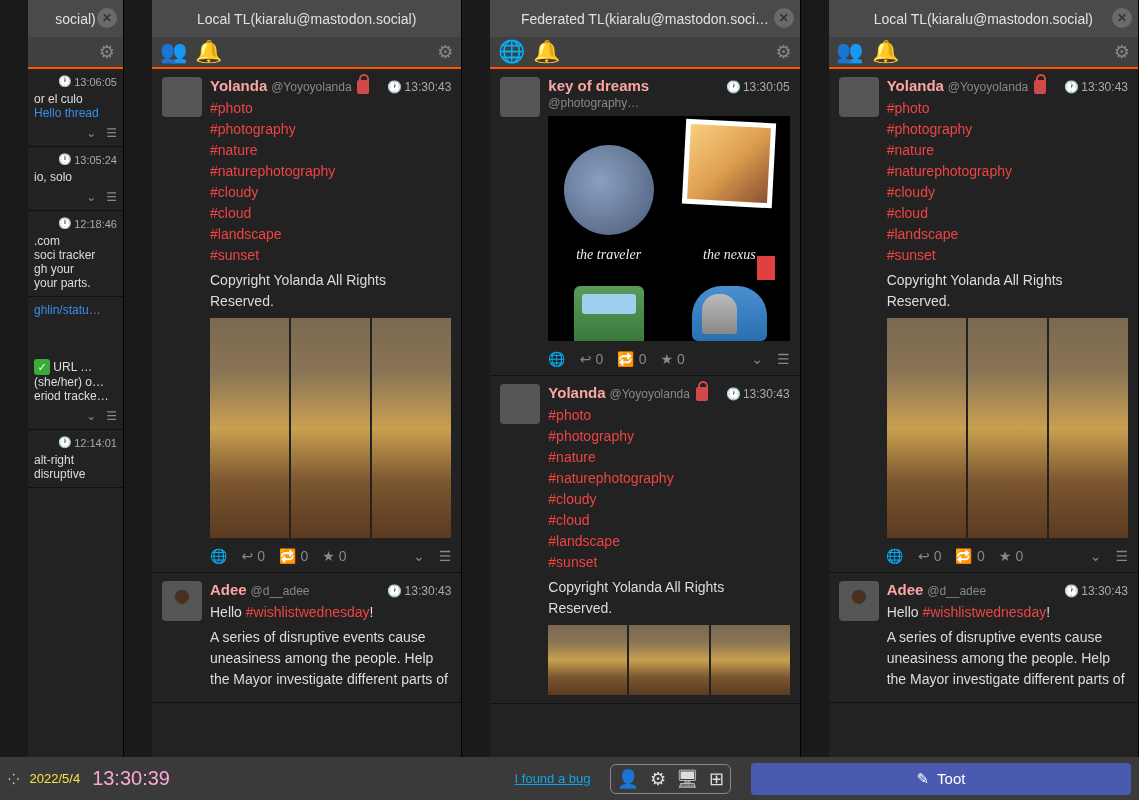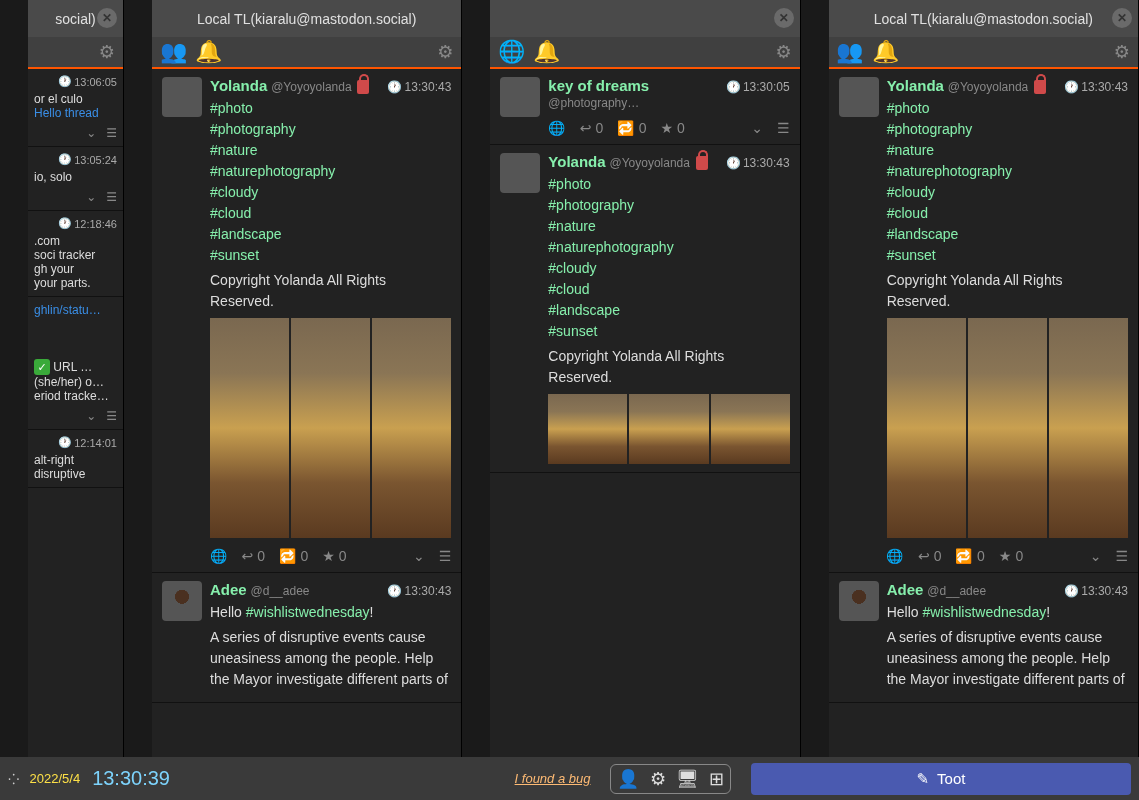--- a/index.html
+++ b/index.html
@@ -87,24 +87,24 @@
   flex-shrink: 0;
   background: #555;
 }
 .post .content { flex: 1; min-width: 0; }
 .post .head {
   display: flex;
   justify-content: space-between;
   align-items: baseline;
   margin-bottom: 4px;
 }
-.post .name { color: #86efac; font-weight: 600; font-size: 15px; }
+.post .name { color: #fca5a5; font-weight: 600; font-size: 15px; }
 .post .handle { color: #888; font-size: 12px; }
 .post .time { color: #aaa; font-size: 12px; display: flex; align-items: center; gap: 2px; }
-.hashtag { color: #86efac; display: block; line-height: 1.5; font-size: 14px; }
+.hashtag { color: #ef4444; display: block; line-height: 1.5; font-size: 14px; }
 .body-text { color: #ddd; line-height: 1.5; margin: 4px 0; font-size: 14px; }
 .media-grid {
   display: flex;
   gap: 2px;
   margin-top: 6px;
   height: 220px;
 }
 .media-grid .media {
   flex: 1;
   background: linear-gradient(to bottom, #7a6850 0%, #8a7555 25%, #c9a050 50%, #7a5530 75%, #5a3a20 100%);
@@ -216,22 +216,22 @@
   left: 0;
   right: 0;
   height: 43px;
   background: #3a3a3a;
   display: flex;
   align-items: center;
   padding: 0 8px;
   gap: 10px;
 }
 .bb-date { color: #fde047; font-size: 13px; }
-.bb-time { color: #7dd3fc; font-size: 20px; margin-left:2px;}
-.bb-bug { color: #fdba74; text-decoration: underline; cursor: pointer; font-size: 13px; margin-left: auto; font-style: italic; }
+.bb-time { color: #f9a8d4; font-size: 20px; margin-left:2px;}
+.bb-bug { color: #0ea5e9; text-decoration: underline; cursor: pointer; font-size: 13px; margin-left: auto; }
 .bb-toolbar {
   display: flex;
   border: 1px solid #888;
   border-radius: 6px;
   padding: 3px 6px;
   gap: 10px;
   margin-left: 10px;
 }
 .bb-toolbar span { color: #ddd; font-size: 18px; cursor: pointer; }
 .toot-btn {
@@ -381,39 +381,69 @@
           </div>
           <div class="body-text"><span>Hello </span><a class="hashtag" style="display:inline;">#wishlistwednesday</a><span>!</span></div>
           <div class="body-text">A series of disruptive events cause uneasiness among the people. Help the Mayor investigate different parts of </div>
         </div>
       </div>
     </div>
   </div>
 
   <div class="column">
     <div class="col-header">
+      <span>Federated TL(kiaralu@mastodon.soci…</span>
       <span class="close-x">✕</span>
     </div>
     <div class="col-sub">
       <div class="icons-left">
         <span class="globe-icon">🌐</span>
         <span class="bell-icon" style="color:#888;">🔔</span>
       </div>
       <span class="gear">⚙</span>
     </div>
     <div class="col-body">
       <div class="post">
         <div class="avatar kod-avatar"></div>
         <div class="content">
           <div class="head">
             <div><span class="name">key of dreams</span> <span class="handle">@photography…</span></div>
             <div class="time">
                 <span>🕐</span>
                 <span>13:30:05</span>
               </div>
+          </div>
+          <div class="media-grid kod">
+            <div class="kod-media">
+              <div class="kod-top">
+                <div class="kod-moon">
+                    <div class="kod-moon-circle"></div>
+                  </div>
+                <div class="kod-photo">
+                    <div class="kod-photo-frame">
+                      <div class="kod-photo-inner"></div>
+                    </div>
+                  </div>
+              </div>
+              <div class="kod-labels">
+                  <span>the traveler</span>
+                  <span>the nexus</span>
+                </div>
+              <div class="kod-bottom">
+                <div class="kod-tram">
+                    <div class="kod-tram-body"></div>
+                  </div>
+                <div class="kod-mailbox">
+                    <div class="kod-mailbox-body">
+                      <div class="kod-mailbox-door"></div>
+                    </div>
+                    <div class="kod-mailbox-flag"></div>
+                  </div>
+              </div>
+            </div>
           </div>
           <div class="actions">
             <span>🌐</span>
             <span class="act">↩ <span>0</span></span>
             <span class="act">🔁 <span>0</span></span>
             <span class="act">★ <span>0</span></span>
             <span class="spacer"></span>
             <span>⌄</span>
             <span>☰</span>
           </div>

